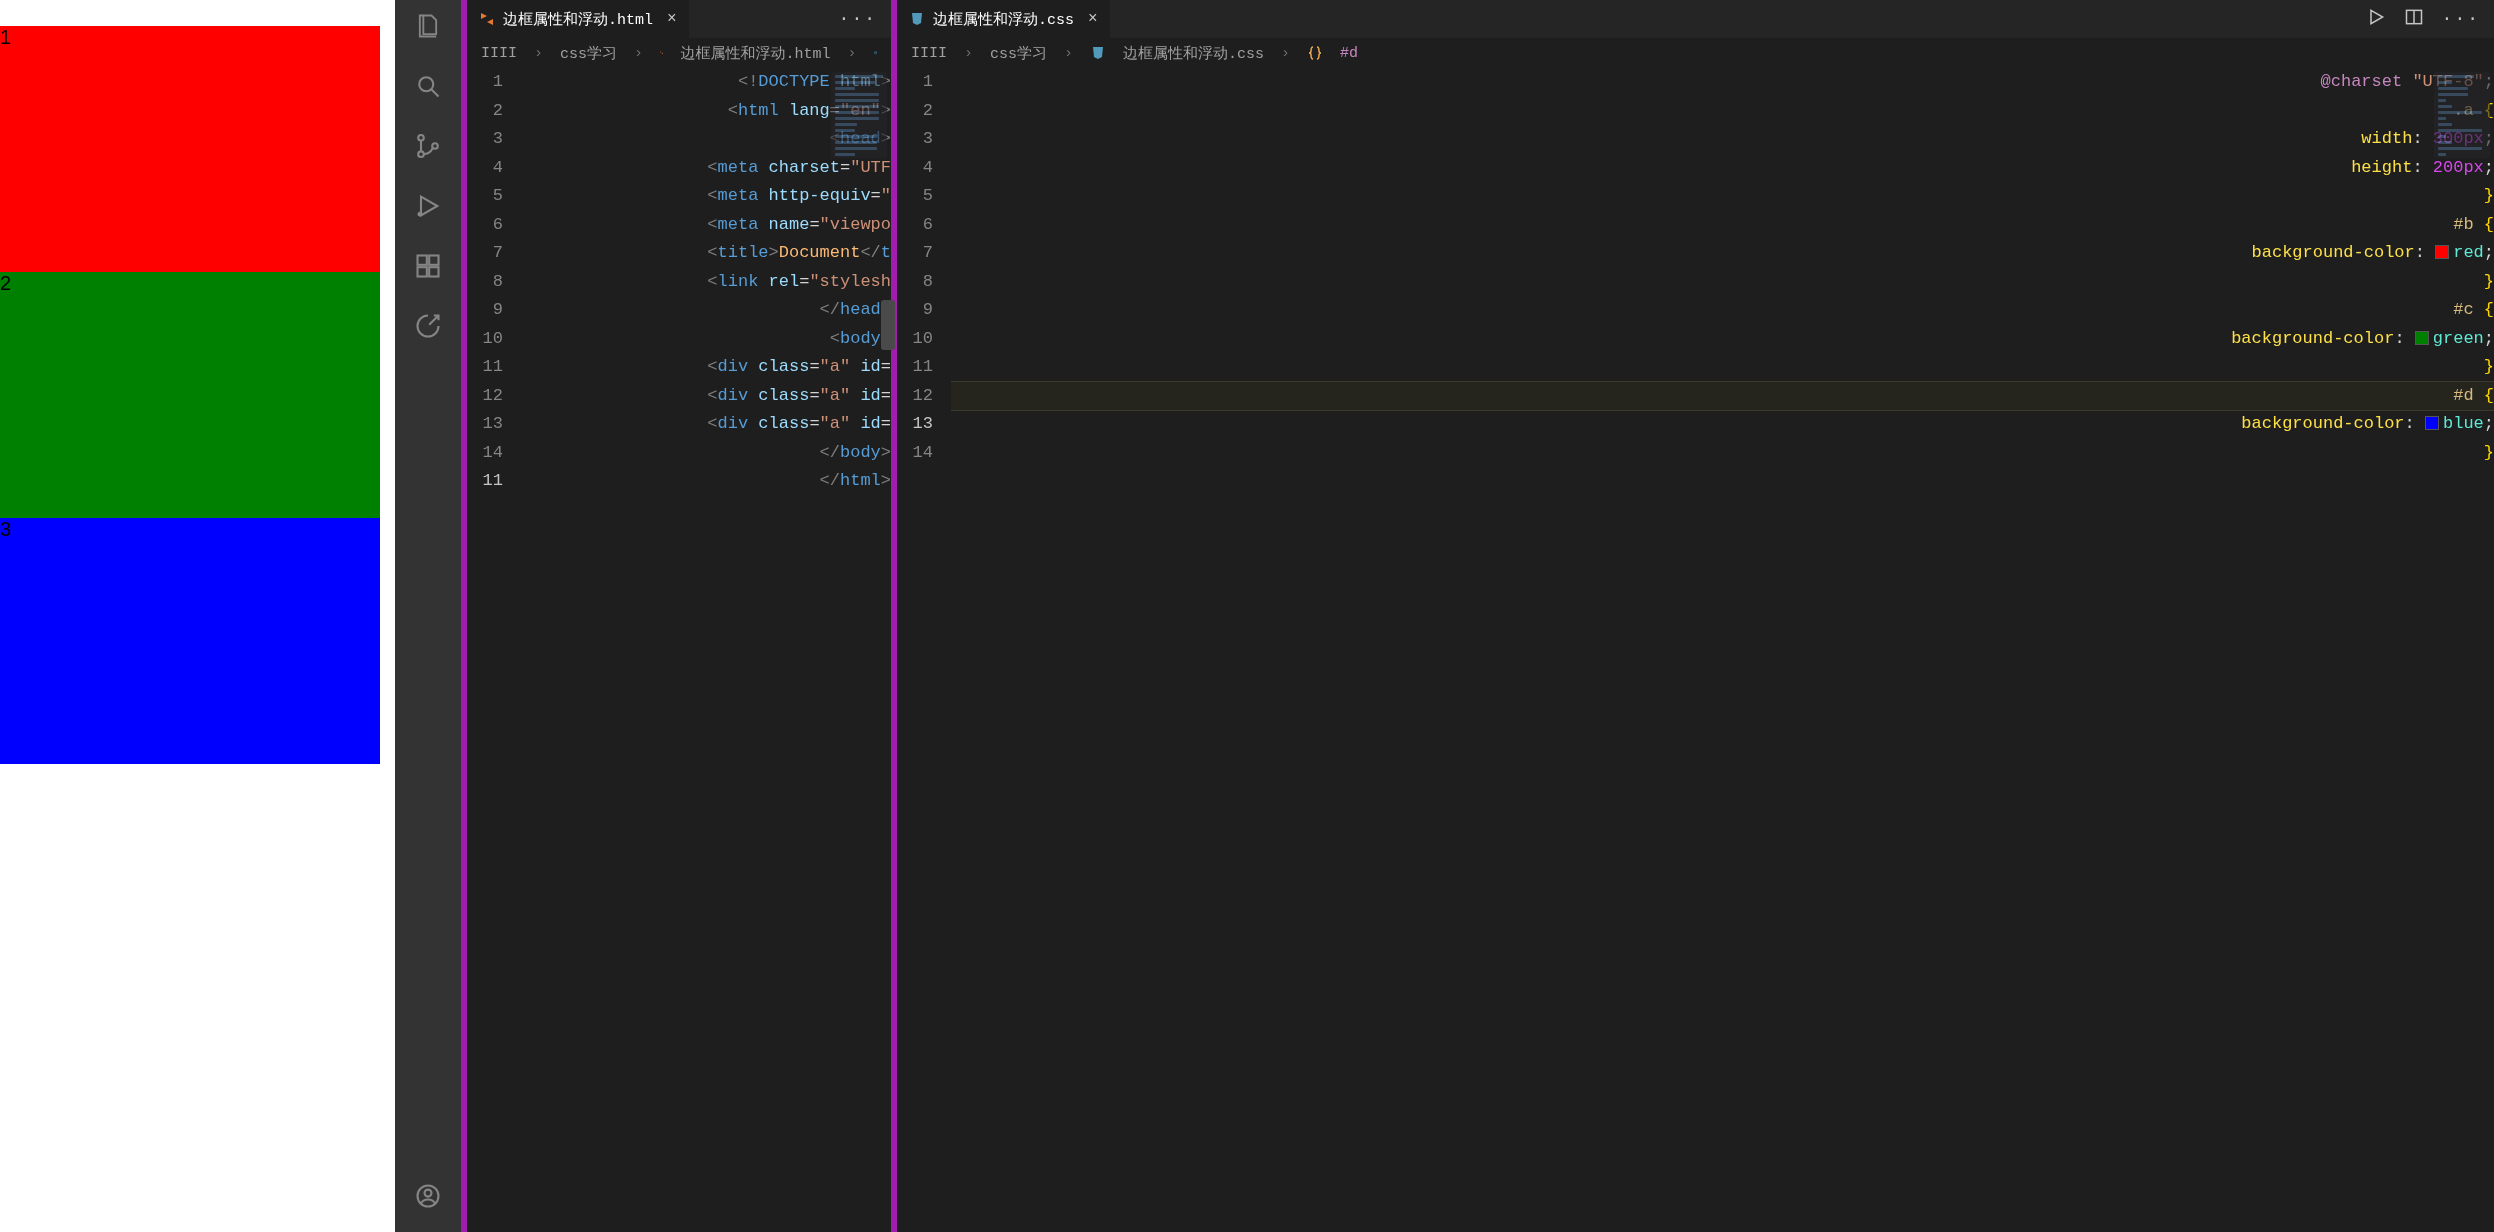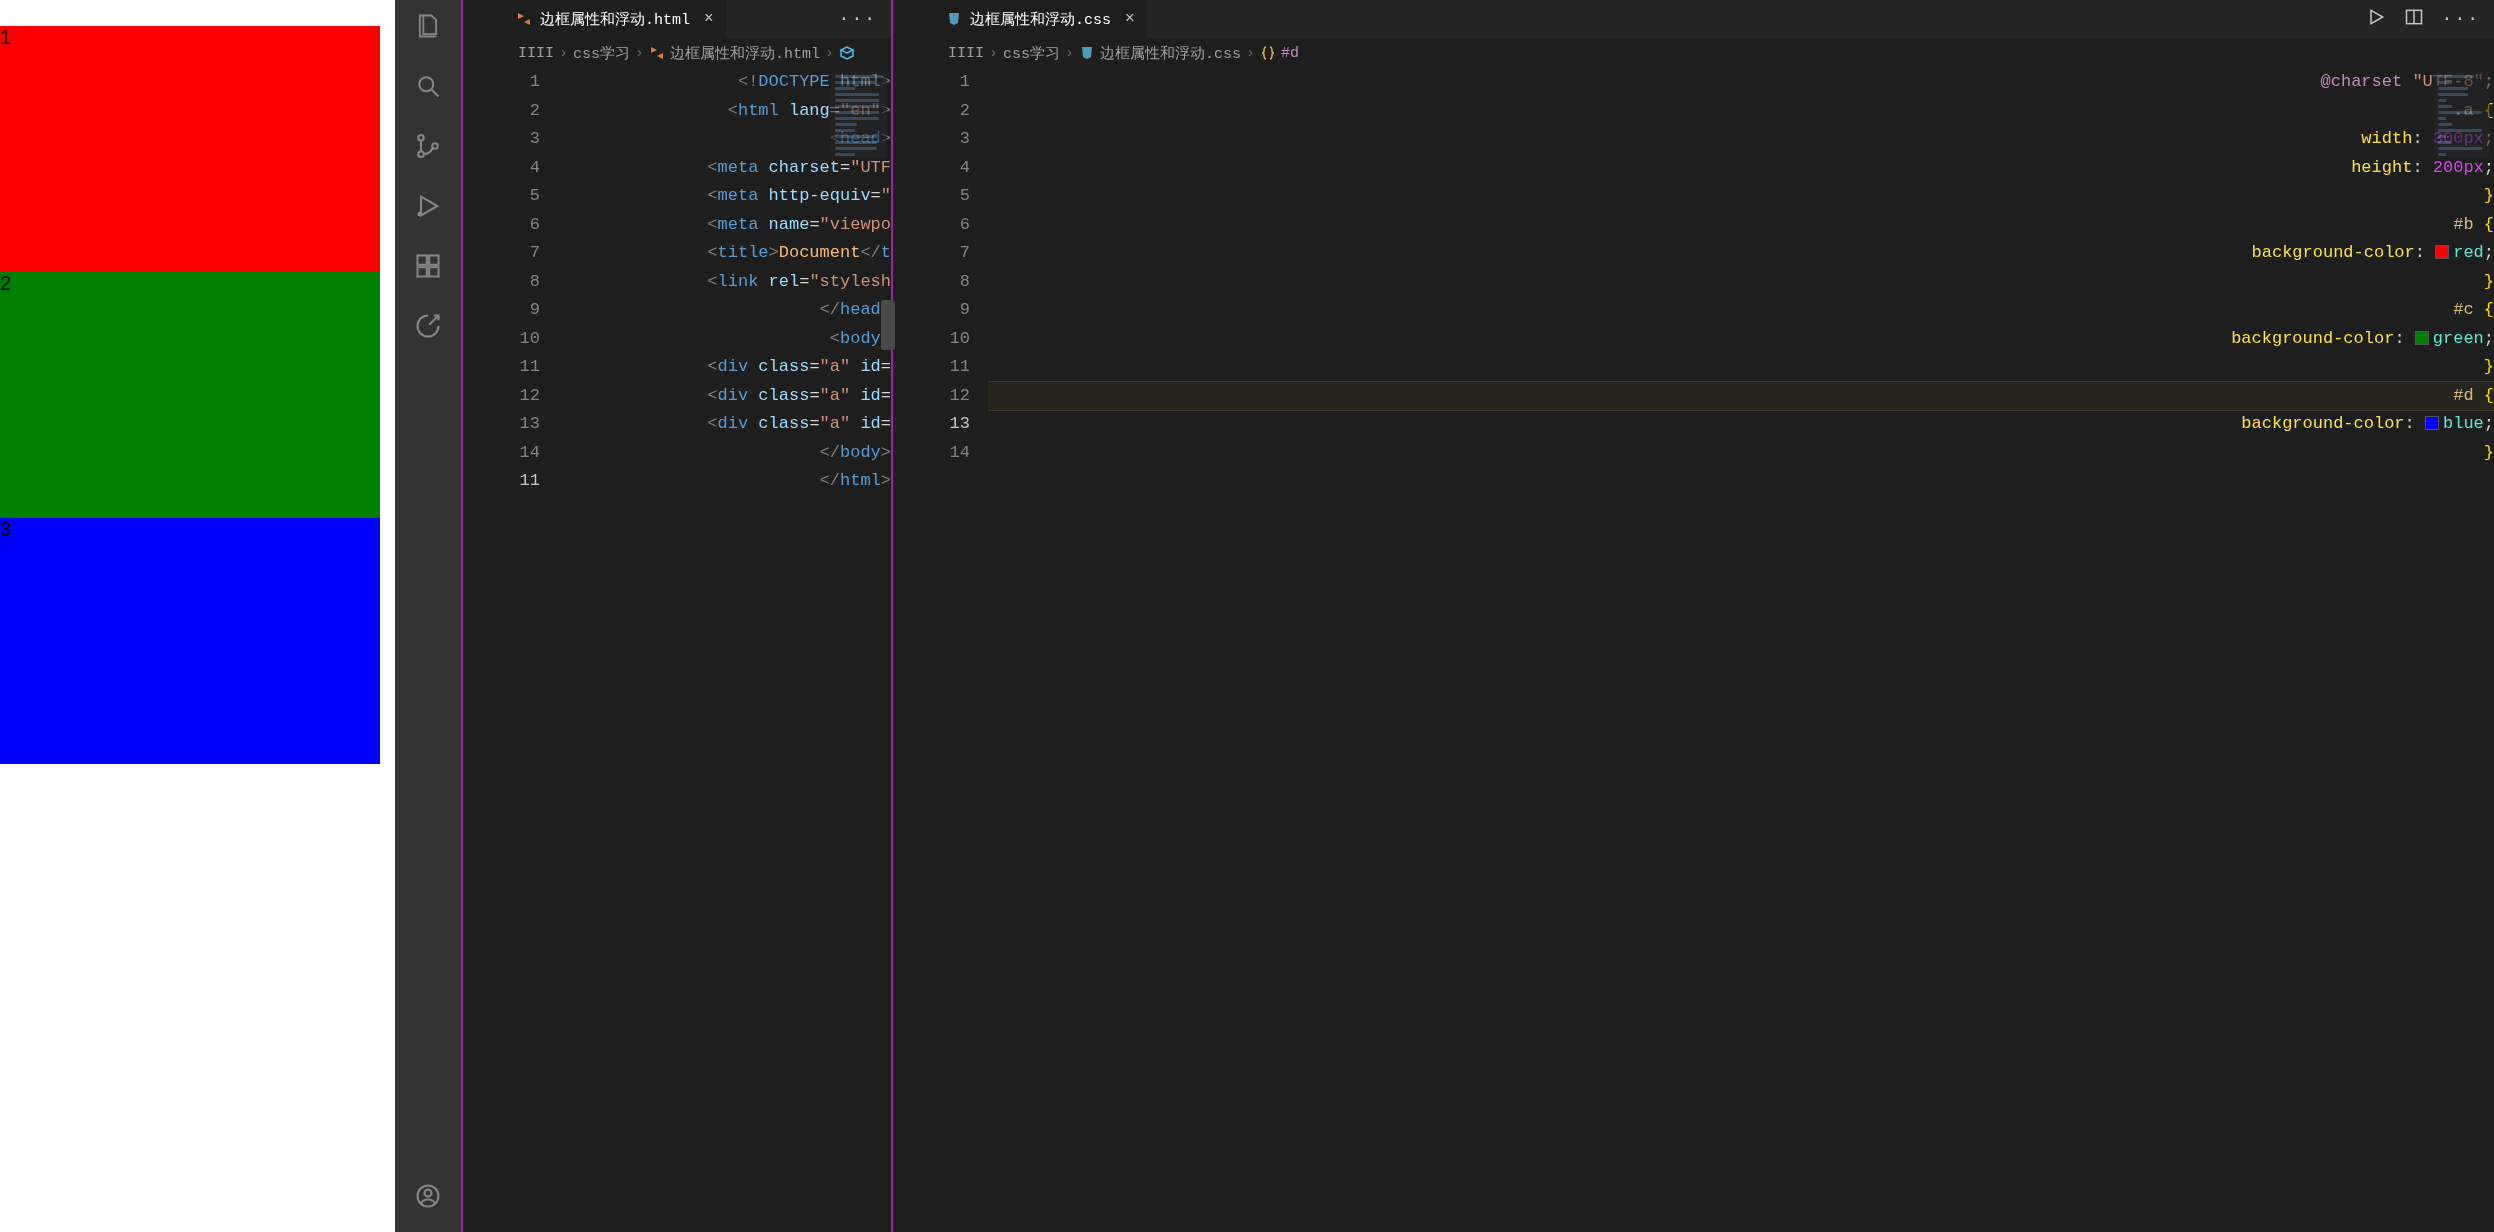--- a/index.html
+++ b/index.html
@@ -69,22 +69,21 @@
   .editors {
     flex: 1;
     display: flex;
     min-width: 0;
   }
   .editor-group {
     display: flex;
     flex-direction: column;
     min-width: 0;
     background: #1e1e1e;
-    border-left: 2px solid #a21caf;
-    padding-left: 41px;
+    border-left: 6px solid #a21caf;
   }
   .editor-group.left  { width: 430px; flex-shrink: 0; }
   .editor-group.right { flex: 1; }
 
   
   .tab-bar {
     height: 38px;
     background: #252526;
     display: flex;
     align-items: stretch;
@@ -110,21 +109,21 @@
     color: #c5c5c5;
   }
   .tab-actions .dots { font-size:18px; letter-spacing:2px; }
   .tab-actions svg { width:20px; height:20px; }
 
   
   .breadcrumbs {
     height: 30px;
     display: flex;
     align-items: center;
-    gap: 5px;
+    gap: 17px;
     padding: 0 14px;
     font-size: 15px;
     color: #a0a0a0;
     background: #1e1e1e;
     white-space: nowrap;
     overflow: hidden;
   }
   .breadcrumbs .sep { color:#6e6e6e; }
   .breadcrumbs .bc-icon { width:16px; height:16px; display:inline-flex; align-items:center; }
   .breadcrumbs .sym { color:#c586c0; }

